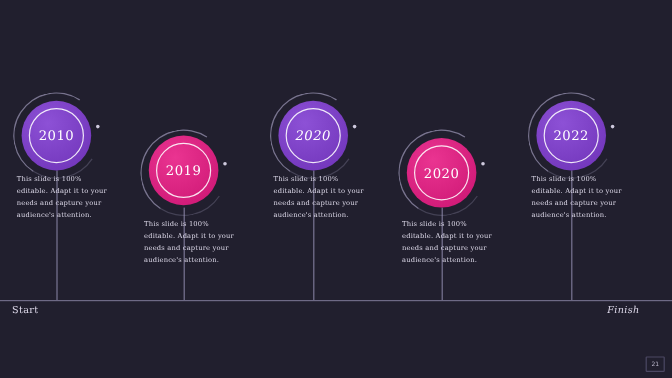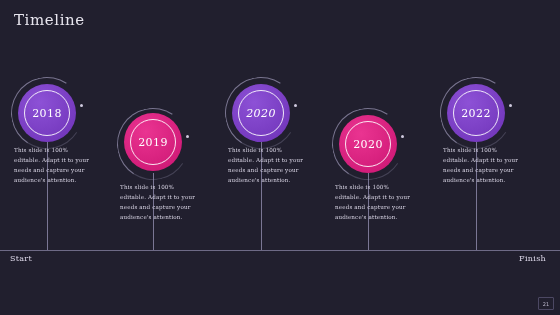--- a/index.html
+++ b/index.html
@@ -39,21 +39,21 @@
   }
   .edge-label {
     position: absolute;
     top: 254px;
     font-family: "DejaVu Serif", serif;
     font-size: 8px;
     color: #ded9ea;
     letter-spacing: 0.3px;
   }
   .edge-label.start { left: 10px; }
-  .edge-label.finish { right: 14px; }
+  .edge-label.finish { right: 27px; font-style: italic; }
 
   
   .milestone {
     position: absolute;
     top: 0;
     height: 315px;
     width: 0;
   }
 
   .stem {
@@ -140,30 +140,29 @@
     font-family: "DejaVu Sans", sans-serif;
     font-size: 5px;
     color: #b9b4c9;
   }
 </style>
 </head>
 <body>
 
 <div class="slide">
 
-  <div class="page-title">Timeline</div>
 
   <div id="milestone-layer">
       <div class="milestone" style="left: 47px;">
         <div class="stem" style="top: 142px; height: 108px;"></div>
         <div class="arc-ring" style="top: 77px;"></div>
         <div class="arc-dot" style="left: 33px; top: 104px;"></div>
         <div class="node" style="top: 84px; background: radial-gradient(circle at 38% 32%, rgb(141, 81, 214) 0%, rgb(123, 63, 196) 55%, rgb(109, 49, 182) 100%);">
           <div class="inner-ring"></div>
-          <div class="year">2018</div>
+          <div class="year">2010</div>
         </div>
         <div class="desc" style="top: 145px; left: -33px;">This slide is 100% editable. Adapt it to your needs and capture your audience's attention.</div>
       </div>
       <div class="milestone" style="left: 153px;">
         <div class="stem" style="top: 173px; height: 77px;"></div>
         <div class="arc-ring" style="top: 108px;"></div>
         <div class="arc-dot" style="left: 33px; top: 135px;"></div>
         <div class="node" style="top: 113px; background: radial-gradient(circle at 38% 32%, rgb(234, 52, 145) 0%, rgb(216, 34, 127) 55%, rgb(202, 20, 113) 100%);">
           <div class="inner-ring"></div>
           <div class="year">2019</div>

